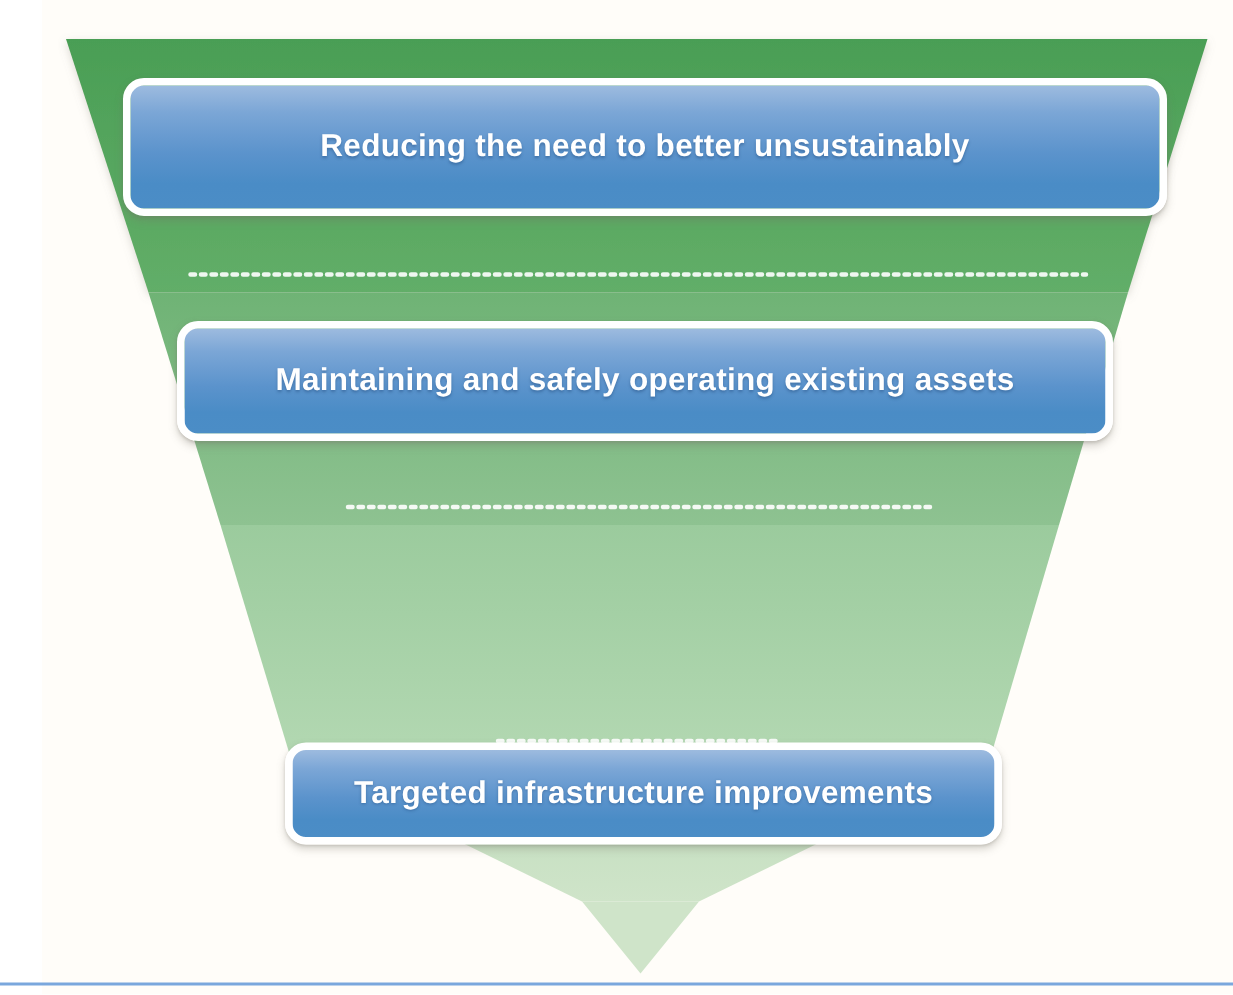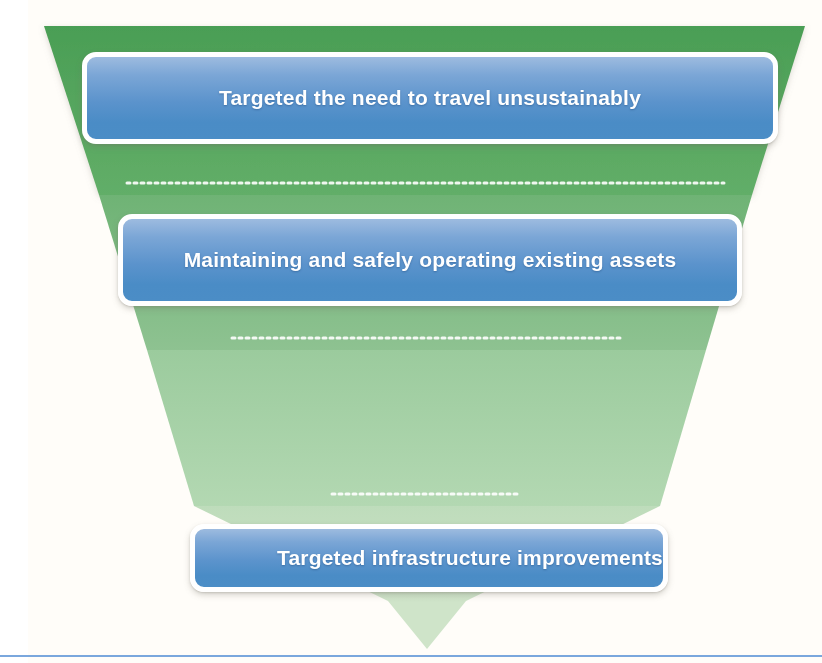--- a/index.html
+++ b/index.html
@@ -79,23 +79,23 @@
     color: #ffffff;
     font-family: "Liberation Sans", sans-serif;
     font-weight: bold;
     font-size: 21px;
     letter-spacing: 0.2px;
     text-shadow: 0 1px 2px rgba(30,70,120,0.45);
     white-space: nowrap;
   }
 
   #bar-1 { left: 82px;  top: 52px;  width: 696px; height: 92px; }
-  #bar-2 { left: 118px; top: 214px; width: 624px; height: 92px; }
+  #bar-2 { left: 118px; top: 214px; width: 624px; height: 80px; }
   #bar-3 { left: 155px; top: 369px; width: 545px; height: 92px; }
-  #bar-4 { left: 190px; top: 524px; width: 478px; height: 68px; justify-content: flex-end; }
+  #bar-4 { left: 190px; top: 495px; width: 478px; height: 68px; }
 </style>
 </head>
 <body>
 
 <div id="funnel-diagram">
 
   <div class="page-panel"></div>
 
   <div class="funnel-stack">
     <svg class="funnel-svg" width="822" height="663" viewBox="0 0 822 663">
@@ -131,21 +131,21 @@
 
       <polygon points="388,601 466,601 427,649" fill="#cfe4c9"></polygon>
 
       <line x1="127" y1="183" x2="724" y2="183" stroke="#ffffff" stroke-width="3" stroke-opacity="0.9" stroke-dasharray="3 4" stroke-linecap="round"></line>
       <line x1="232" y1="338" x2="620" y2="338" stroke="#ffffff" stroke-width="3" stroke-opacity="0.9" stroke-dasharray="3 4" stroke-linecap="round"></line>
       <line x1="332" y1="494" x2="520" y2="494" stroke="#ffffff" stroke-width="3" stroke-opacity="0.9" stroke-dasharray="3 4" stroke-linecap="round"></line>
     </svg>
   </div>
 
   <div class="bar" id="bar-1">
-    <span class="bar-label">Targeted the need to travel unsustainably</span>
+    <span class="bar-label">Reducing the need to better unsustainably</span>
   </div>
 
   <div class="bar" id="bar-2">
     <span class="bar-label">Maintaining and safely operating existing assets</span>
   </div>
 
 
   <div class="bar" id="bar-4">
     <span class="bar-label">Targeted infrastructure improvements</span>
   </div>

